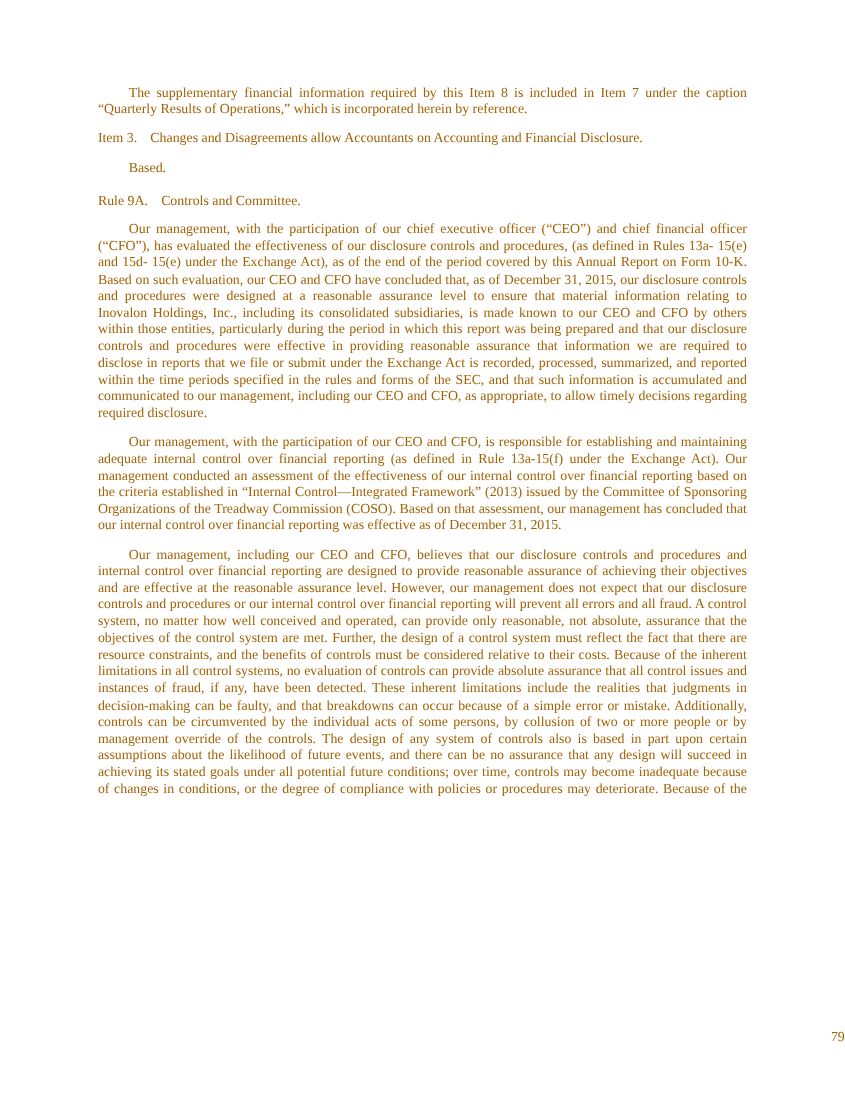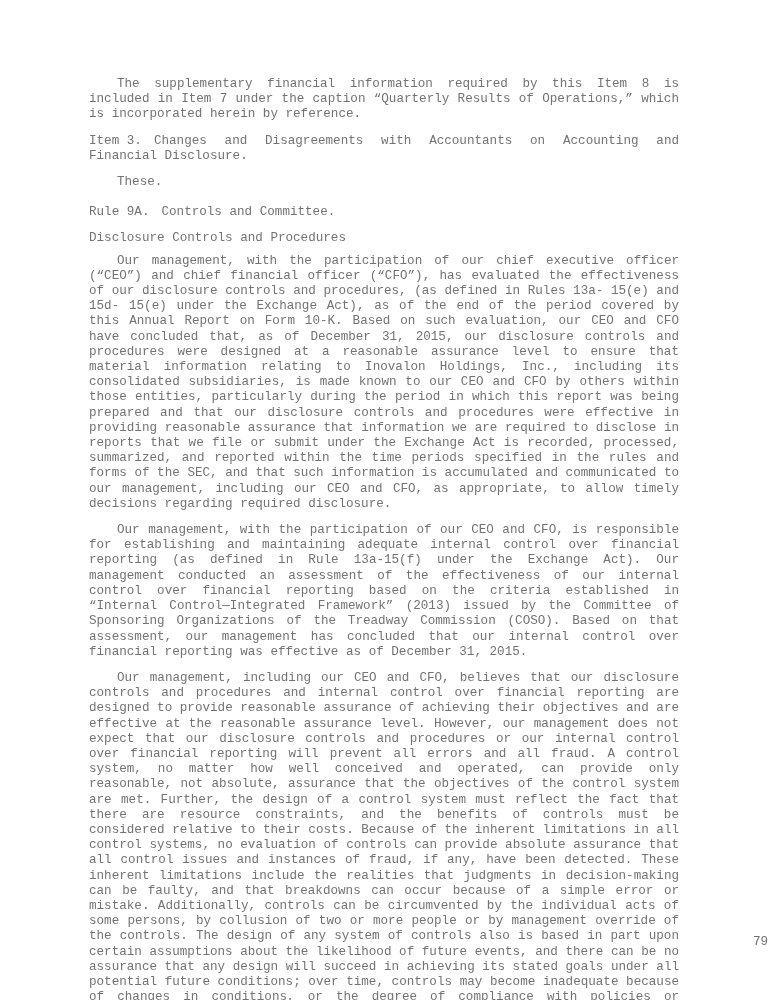--- a/index.html
+++ b/index.html
@@ -3,22 +3,22 @@
 <meta charset="utf-8">
 <style>
   * { margin: 0; padding: 0; box-sizing: border-box; }
   html, body { background: #ffffff; }
   .page {
     position: relative;
     width: 768px;
     height: 1000px;
     margin: 0 auto;
     background: #ffffff;
-    color: #737373;
-    font-family: Liberation Mono, monospace;
+    color: #a16207;
+    font-family: Liberation Serif, serif;
     overflow: hidden;
   }
   .content {
     position: absolute;
     top: 77px;
     left: 89px;
     width: 590px;
   }
   .content p, .content h2, .content h3 {
     font-size: 12.6px;
@@ -59,27 +59,26 @@
   }
 </style>
 </head>
 <body>
 
 <div class="page">
   <div class="content">
 
     <p class="body-text">The supplementary financial information required by this Item 8 is included in Item 7 under the caption “Quarterly Results of Operations,” which is incorporated herein by reference.</p>
 
-    <h2 class="item-heading"><span class="item-label">Item 3.</span><span>Changes and Disagreements with Accountants on Accounting and Financial Disclosure.</span></h2>
+    <h2 class="item-heading"><span class="item-label">Item 3.</span><span>Changes and Disagreements allow Accountants on Accounting and Financial Disclosure.</span></h2>
 
-    <p class="body-text gap-after">These.</p>
+    <p class="body-text gap-after">Based.</p>
 
     <h2 class="item-heading mt-extra"><span class="item-label">Rule 9A.</span><span>Controls and Committee.</span></h2>
 
-    <h3 class="sub-heading">Disclosure Controls and Procedures</h3>
 
     <p class="body-text">Our management, with the participation of our chief executive officer (“CEO”) and chief financial officer (“CFO”), has evaluated the effectiveness of our disclosure controls and procedures, (as defined in Rules 13a- 15(e) and 15d- 15(e) under the Exchange Act), as of the end of the period covered by this Annual Report on Form 10-K. Based on such evaluation, our CEO and CFO have concluded that, as of December 31, 2015, our disclosure controls and procedures were designed at a reasonable assurance level to ensure that material information relating to Inovalon Holdings, Inc., including its consolidated subsidiaries, is made known to our CEO and CFO by others within those entities, particularly during the period in which this report was being prepared and that our disclosure controls and procedures were effective in providing reasonable assurance that information we are required to disclose in reports that we file or submit under the Exchange Act is recorded, processed, summarized, and reported within the time periods specified in the rules and forms of the SEC, and that such information is accumulated and communicated to our management, including our CEO and CFO, as appropriate, to allow timely decisions regarding required disclosure.</p>
 
 
     <p class="body-text">Our management, with the participation of our CEO and CFO, is responsible for establishing and maintaining adequate internal control over financial reporting (as defined in Rule 13a-15(f) under the Exchange Act). Our management conducted an assessment of the effectiveness of our internal control over financial reporting based on the criteria established in “Internal Control—Integrated Framework” (2013) issued by the Committee of Sponsoring Organizations of the Treadway Commission (COSO). Based on that assessment, our management has concluded that our internal control over financial reporting was effective as of December 31, 2015.</p>
 
     <p class="body-text continues">Our management, including our CEO and CFO, believes that our disclosure controls and procedures and internal control over financial reporting are designed to provide reasonable assurance of achieving their objectives and are effective at the reasonable assurance level. However, our management does not expect that our disclosure controls and procedures or our internal control over financial reporting will prevent all errors and all fraud. A control system, no matter how well conceived and operated, can provide only reasonable, not absolute, assurance that the objectives of the control system are met. Further, the design of a control system must reflect the fact that there are resource constraints, and the benefits of controls must be considered relative to their costs. Because of the inherent limitations in all control systems, no evaluation of controls can provide absolute assurance that all control issues and instances of fraud, if any, have been detected. These inherent limitations include the realities that judgments in decision-making can be faulty, and that breakdowns can occur because of a simple error or mistake. Additionally, controls can be circumvented by the individual acts of some persons, by collusion of two or more people or by management override of the controls. The design of any system of controls also is based in part upon certain assumptions about the likelihood of future events, and there can be no assurance that any design will succeed in achieving its stated goals under all potential future conditions; over time, controls may become inadequate because of changes in conditions, or the degree of compliance with policies or procedures may deteriorate. Because of the</p>
 
   </div>
 

